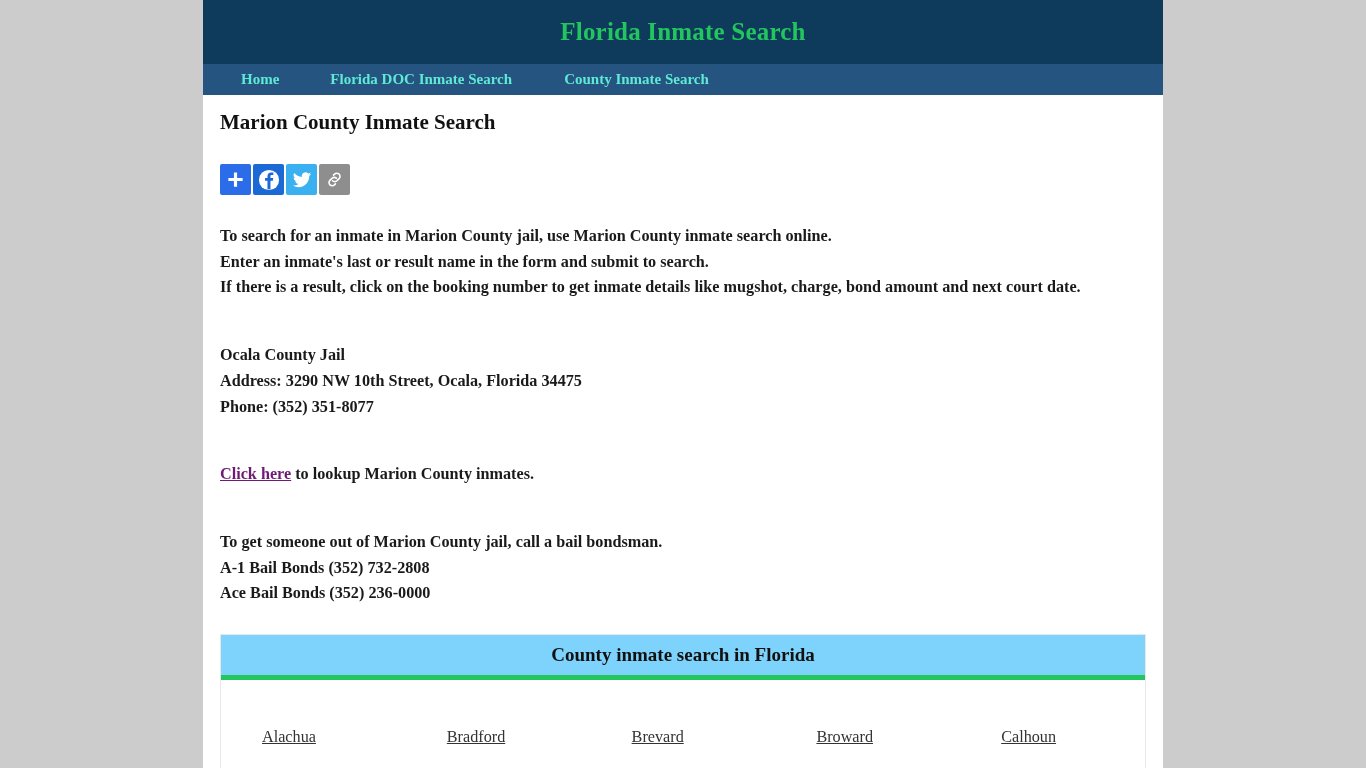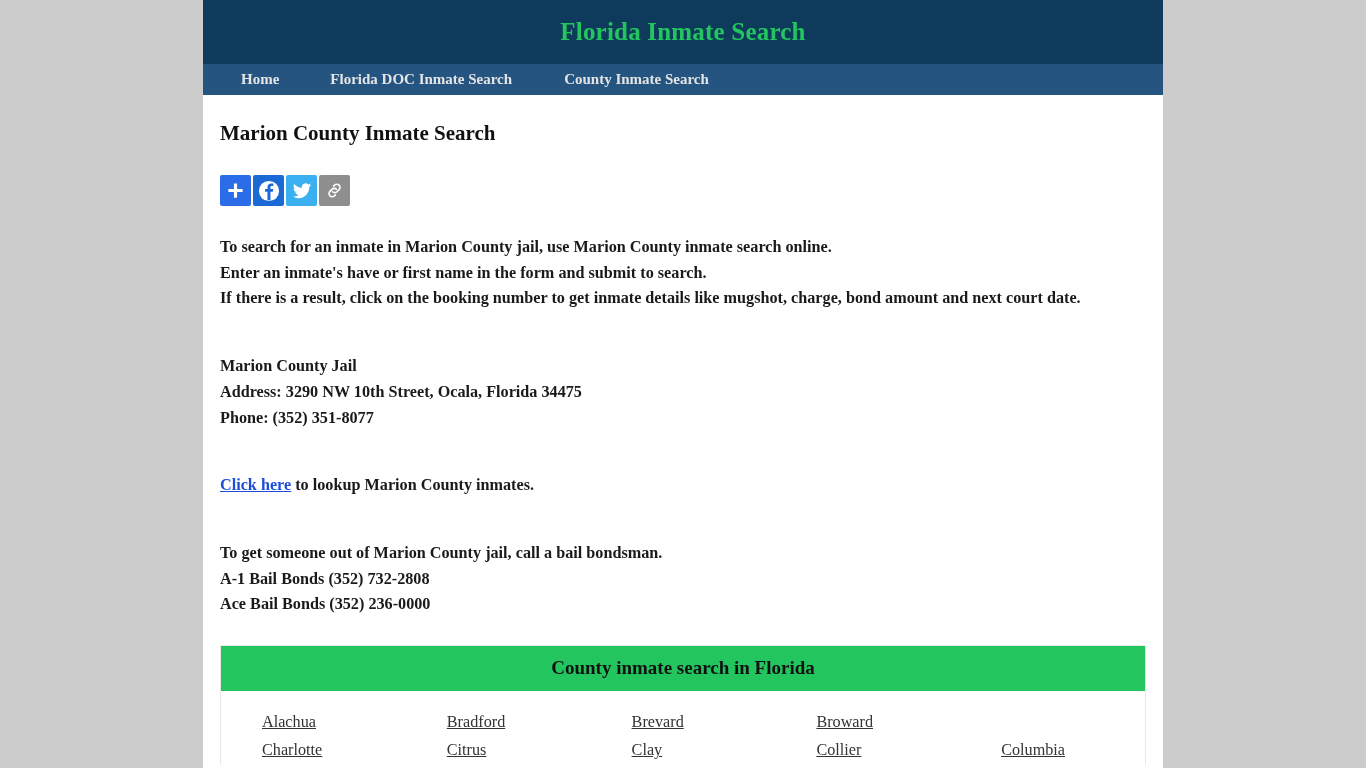--- a/index.html
+++ b/index.html
@@ -52,39 +52,39 @@
 
   
   .navbar {
     height: 31px;
     background: #255480;
     display: flex;
     align-items: center;
     padding-left: 24px;
   }
   .navbar-item {
-    color: #e5e5e5;
+    color: #5eead4;
     font-size: 15px;
     font-weight: bold;
     text-decoration: none;
     white-space: nowrap;
     font-family: "Liberation Serif", "DejaVu Serif", serif;
   }
   .navbar-item.n0 { margin-left: 14px; }
   .navbar-item.n1 { margin-left: 51px; }
   .navbar-item.n2 { margin-left: 52px; }
 
   
   .content {
     padding: 0 17px;
   }
 
   .page-title {
     margin: 0;
-    padding-top: 26px;
+    padding-top: 15px;
     font-size: 21px;
     font-weight: bold;
     color: #111111;
     font-family: "Liberation Serif", "DejaVu Serif", serif;
   }
 
   
   .share-row {
     margin-top: 29px;
     display: flex;
@@ -118,35 +118,35 @@
     color: #1a1a1a;
     font-weight: bold;
   }
   .block-gap { height: 13px; }
 
   .strong-line {
     font-weight: bold;
   }
 
   a.inline-link {
-    color: #1d4ed8;
+    color: #701a75;
     text-decoration: underline;
     text-align: right;
   }
 
   
   .county-panel {
     margin-top: 27px;
     border: 1px solid #e8e8e8;
     border-bottom: none;
     width: 926px;
   }
   .county-head {
-    background: #22c55e;
-    border-bottom: 1px solid #22c55e;
+    background: #7dd3fc;
+    border-bottom: 5px solid #22c55e;
     height: 45px;
     display: flex;
     align-items: center;
     justify-content: center;
   }
   .county-head-title {
     font-size: 19px;
     font-weight: bold;
     color: #111111;
     font-family: "Liberation Serif", "DejaVu Serif", serif;
@@ -156,20 +156,21 @@
   }
   .county-row {
     display: flex;
   }
   .county-cell {
     width: 20%;
     height: 28.6px;
     display: flex;
     align-items: center;
     padding-left: 41px;
+    margin-top: 26px;
   }
   .county-link {
     color: #333333;
     font-size: 16.2px;
     text-decoration: underline;
     white-space: nowrap;
   }
 </style>
 </head>
 <body>
@@ -227,28 +228,28 @@
                 <path d="M14.5 10.5a4 4 0 0 0-5.66 0l-2.6 2.6a4 4 0 1 0 5.66 5.66l1.3-1.3"></path>
               </g>
             </svg>
           </span>
         </button>
 
       </div>
 
       <div class="copy">
         <p>To search for an inmate in Marion County jail, use Marion County inmate search online.</p>
-        <p>Enter an inmate's have or first name in the form and submit to search.</p>
+        <p>Enter an inmate's last or result name in the form and submit to search.</p>
         <p>If there is a result, click on the booking number to get inmate details like mugshot, charge, bond amount and next court date.</p>
       </div>
 
       <div class="block-gap"></div>
 
       <div class="copy">
-        <p class="strong-line">Marion County Jail</p>
+        <p class="strong-line">Ocala County Jail</p>
         <p>Address: 3290 NW 10th Street, Ocala, Florida 34475</p>
         <p>Phone: (352) 351-8077</p>
       </div>
 
       <div class="block-gap"></div>
 
       <div class="copy">
         <p><a href="#" class="inline-link">Click here</a><span> to lookup Marion County inmates.</span></p>
       </div>
 
@@ -272,20 +273,23 @@
               </div>
             <div class="county-cell">
                 <a href="#" class="county-link">Bradford</a>
               </div>
             <div class="county-cell">
                 <a href="#" class="county-link">Brevard</a>
               </div>
             <div class="county-cell">
                 <a href="#" class="county-link">Broward</a>
               </div>
+            <div class="county-cell">
+                <a href="#" class="county-link">Calhoun</a>
+              </div>
           </div>
 
           <div class="county-row">
             <div class="county-cell">
                 <a href="#" class="county-link">Charlotte</a>
               </div>
             <div class="county-cell">
                 <a href="#" class="county-link">Citrus</a>
               </div>
             <div class="county-cell">

